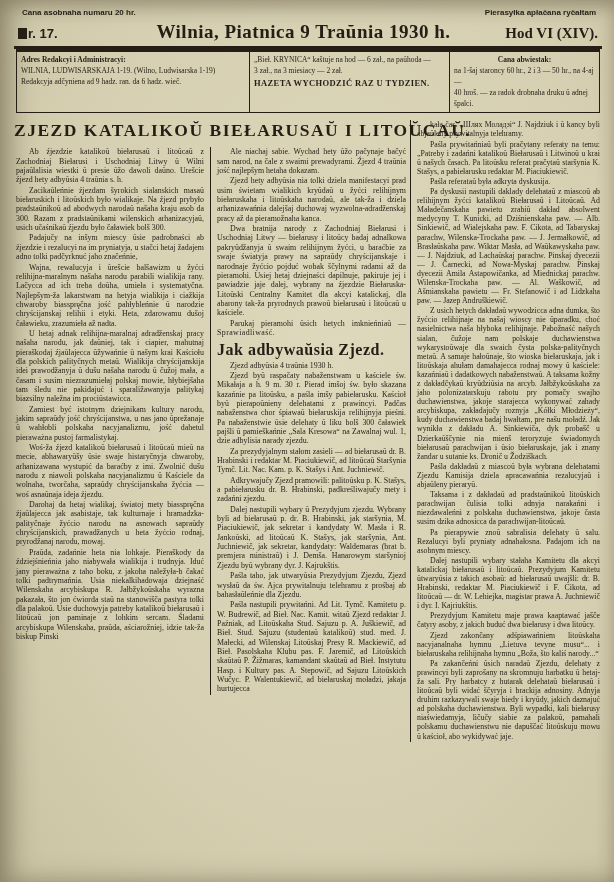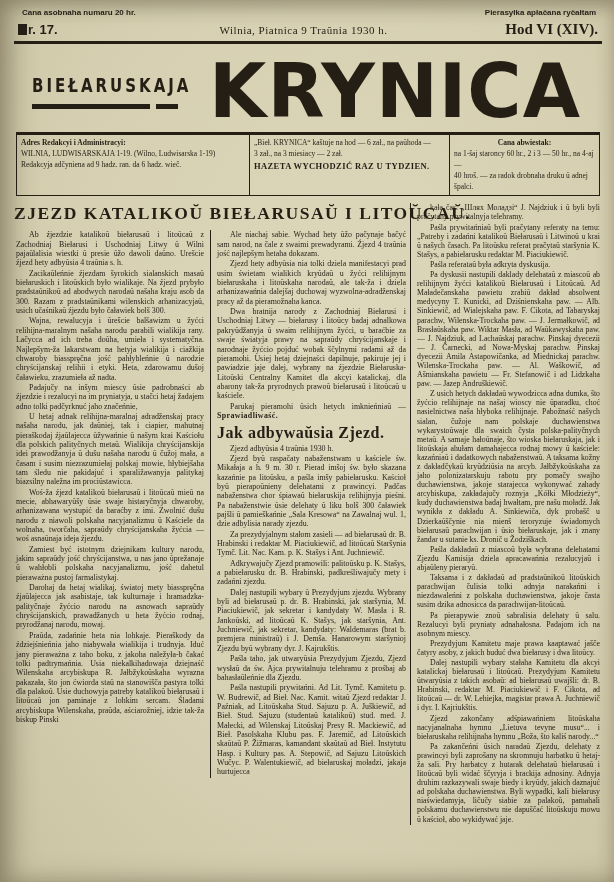--- a/index.html
+++ b/index.html
@@ -21,21 +21,21 @@
   
   .topbar { display: flex; justify-content: space-between; font-family: "Liberation Sans", sans-serif; font-size: 8px; font-weight: bold; padding: 0 6px 2px 8px; }
   
   .dateline {
     display: flex; justify-content: space-between; align-items: baseline;
     border-bottom: 3px solid #241e15;
     padding: 2px 4px 3px 4px;
   }
   .dateline .issue { font-size: 13px; font-weight: bold; font-family: "Liberation Sans", sans-serif; text-align: center; }
   .issue-blot { display:inline-block; width: 9px; height: 11px; background:#241e15; vertical-align: -1px; margin-right:1px; }
-  .dateline .date { font-size: 11px; font-weight: normal; letter-spacing: .5px; margin-left: 44px; }
+  .dateline .date { font-size: 19px; font-weight: bold; letter-spacing: .5px; margin-left: 44px; }
   .dateline .year { font-size: 15px; font-weight: bold; text-align: right; }
   
   .masthead { display: flex; align-items: center; padding: 4px 2px 0 18px; height: 88px; }
   .brand-left { width: 158px; flex: none; padding-top: 6px; }
   .brand-top {
     font-family: "DejaVu Sans", sans-serif; font-weight: 900;
     font-size: 15px; letter-spacing: 3px; transform: scaleY(1.25);
     white-space: nowrap;
   }
   .brand-bars { display: flex; align-items: center; margin-top: 9px; }
@@ -85,48 +85,38 @@
   .col p { text-indent: 13px; margin-bottom: 1px; }
   .col-1 { width: 196px; padding: 0 6px 0 2px; }
   .col-2 { width: 200px; padding: 0 4px 0 6px; border-left: 1px solid #241e15; }
   .col-3 { flex: 1; padding: 0 2px 0 6px; border-left: 1px solid #241e15; font-size: 7.8px; line-height: 9.1px; }
   .subhead {
     font-family: "Liberation Serif", serif;
     font-size: 16px; font-weight: bold; text-align: left;
     text-indent: 0 !important; margin: 8px 0 6px 0 !important;
     letter-spacing: .5px;
   }
-  .emph { font-weight: bold; letter-spacing: .4px; }
+  .emph { font-weight: normal; letter-spacing: .4px; }
 </style>
 </head>
 <body>
 
 <div class="page">
 
   <div class="topbar">
     <span>Cana asobnaha numaru 20 hr.</span>
     <span>Pierasyłka apłačana ryčałtam</span>
   </div>
 
   <div class="dateline">
     <span class="issue"><span class="issue-blot"></span><span>r. 17.</span></span>
     <span class="date">Wilnia, Piatnica 9 Traŭnia 1930 h.</span>
     <span class="year">Hod VI (XIV).</span>
   </div>
 
-  <div class="masthead">
-    <div class="brand-left">
-      <div class="brand-top">BIEŁARUSKAJA</div>
-      <div class="brand-bars">
-        <span class="bar-long"></span>
-        <span class="bar-short"></span>
-      </div>
-    </div>
-    <div class="brand-main">KRYNICA</div>
-  </div>
 
 
   <div class="infoboxes">
     <div class="infobox address">
       <span class="b">Adres Redakcyi i Administracyi:</span><br>
       <span>WILNIA, LUDWISARSKAJA 1-19. (Wilno, Ludwisarska 1-19)</span><br>
       <span>Redakcyja adčyniena ad 9 hadz. ran. da 6 hadz. wieč.</span>
     </div>
     <div class="infobox subscription">
       <span>„Bieł. KRYNICA“ kaštuje na hod — 6 zał., na paŭhoda —</span><br>
@@ -140,53 +130,53 @@
     </div>
   </div>
 
   <div class="content">
     <div class="left-zone">
       <h1 class="headline">ZJEZD KATALIKOŬ BIEŁARUSAŬ I LITOŬCAŬ.</h1>
       <div class="two-cols">
         <div class="col col-1">
           <p>Ab źjezdzie katalikoŭ biełarusaŭ i litoŭcaŭ z Zachodniaj Biełarusi i Uschodniaj Litwy ŭ Wilni pajaŭlalisia wiestki ŭ presie ŭžo dawoli daŭno. Urešcie źjezd hety adbyŭsia 4 traŭnia s. h.</p>
           <p>Zacikaŭleńnie źjezdam šyrokich sialanskich masaŭ biełaruskich i litoŭskich było wialikaje. Na źjezd prybyło pradstaŭnikoŭ ad abodwych narodaŭ našaha kraju asob da 300. Razam z pradstaŭnikami wilenskich arhanizacyjaŭ, usich učaśnikaŭ źjezdu było čaławiek bolš 300.</p>
+          <p>Padajučy na inšym miescy ŭsie padrobnaści ab źjezdzie i rezalucyi na im pryniatyja, u stačci hetaj žadajem adno tolki padčyrknuć jaho značeńnie,</p>
           <p>Wajna, rewalucyja i ŭrešcie balšawizm u žyćci relihijna-maralnym našaha narodu parabili wialikija rany. Lačycca ad ich treba doŭha, umieła i systematyčna. Najlepšym-ža lakarstwam na hetyja wialikija i ciažkija chwaroby biasspręčna jość pahłybleńnie ŭ narodzie chryścijanskaj relihii i etyki. Heta, zdarowamu dušoj čaławieku, zrazumieła až nadta.</p>
-          <p>Padajučy na inšym miescy ŭsie padrobnaści ab źjezdzie i rezalucyi na im pryniatyja, u stačci hetaj žadajem adno tolki padčyrknuć jaho značeńnie,</p>
           <p>U hetaj adnak relihijna-maralnaj adradženskaj pracy našaha narodu, jak daŭniej, tak i ciapier, mahutnaj pieraškodaj źjaŭlajecca ŭžywańnie ŭ našym krai Kaściołu dla polskich palityčnych metaŭ. Wialikija chryścijanskija idei prawodžanyja ŭ dušu našaha narodu ŭ čužoj mała, a časam i susim niezrazumiełaj polskaj mowie, hłybiejšaha tam śledu nie pakidajuć i sparaližawanyja palitykaj biazsilny naležna im procіŭstawicca.</p>
+          <p>Zamiest być istotnym dziejnikam kultury narodu, jakim sapraŭdy jość chryścijanstwa, u nas jano ŭprežanaje ŭ wahłobli polskaha nacyjanalizmu, jość dahetul pieraważna pustoj farmalistykaj.</p>
           <p>Woś-ža źjezd katalikoŭ biełarusaŭ i litoŭcaŭ mieŭ na mecie, abhawaryŭšy ŭsie swaje histaryčnyja chwaroby, arhanizawana wystupić da baraćby z imi. Zwolnić dušu narodu z niawoli polskaha nacyjanalizmu ŭ Kaściele da wolnaha, tworčaha, sapraŭdy chryścijanskaha žyćcia — woś asnaŭnaja ideja źjezdu.</p>
-          <p>Zamiest być istotnym dziejnikam kultury narodu, jakim sapraŭdy jość chryścijanstwa, u nas jano ŭprežanaje ŭ wahłobli polskaha nacyjanalizmu, jość dahetul pieraważna pustoj farmalistykaj.</p>
           <p>Darohaj da hetaj wialikaj, światoj mety biasspręčna źjaŭlajecca jak asabistaje, tak kulturnaje i hramadzka-palityčnaje žyćcio narodu na asnowach sapraŭdy chryścijanskich, prawadžanych u heta žyćcio rodnaj, pryrodžanaj narodu, mowaj.</p>
           <p>Praŭda, zadańnie heta nia lohkaje. Pieraškody da ździejśnieńnia jaho niabywała wialikija i trudnyja. Iduć jany pieraważna z taho boku, z jakoha naležyła-b čakać tolki padtrymańnia. Usia niekalkihadowaja dziejnaść Wilenskaha arcybiskupa R. Jałbžykoŭskaha wyrazna pakazała, što jon ćwiorda staŭ na stanowišča pastyra tolki dla palakoŭ. Usie duchowyja patreby katalikoŭ biełarusaŭ i litoŭcaŭ jon paminaje z lohkim sercam. Śladami arcybiskupa Wilenskaha, praŭda, aściarožniej, idzie tak-ža biskup Pinski</p>
         </div>
         <div class="col col-2">
           <p>Ale niachaj sabie. Wychad hety ŭžo pačynaje bačyć sam narod, na čale z swaimi prewadyrami. Źjezd 4 traŭnia jość najlepšym hetaha dokazam.</p>
           <p>Zjezd hety adbyŭsia nia tolki dziela manifestacyi prad usim świetam wialikich kryŭdaŭ u žyćci relihijnym biełaruskaha i litoŭskaha narodaŭ, ale tak-ža i dziela arhanizawańnia dalejšaj duchowaj wyzwolna-adradženskaj pracy až da pieramožnaha kanca.</p>
           <p>Dwa bratnija narody z Zachodniaj Biełarusi i Uschodniaj Litwy — biełarusy i litoŭcy badaj adnalkowa pakryŭdžanyja ŭ swaim relihijnym žyćci, u baraćbie za swaje światyja prawy na sapraŭdy chryścijanskaje i narodnaje žyćcio pojduć wobak ščylnymi radami až da pieramohi. Usiej hetaj dziejnaści dapilnuje, pakiruje jej i pawiadzie jaje dalej, wybrany na źjezdzie Biełaruska-Litoŭski Centralny Kamitet dla akcyi katalickaj, dla abarony tak-ža pryrodnych prawoŭ biełarusaŭ i litoŭcaŭ u kaściele.</p>
           <p><span>Parukaj pieramohi ŭsich hetych imknieńniaŭ — </span><span class="emph">Sprawiadliwaść.</span></p>
           <p class="subhead">Jak adbywaŭsia Zjezd.</p>
           <p>Zjezd adbyŭsia 4 traŭnia 1930 h.</p>
           <p>Zjezd byŭ raspačaty nabaženstwam u kaściele św. Mikałaja a h. 9 m. 30 r. Pierad imšoj św. było skazana kazańnie pa litoŭsku, a paśla imšy pabiełarusku. Kaścioł byŭ pierapoŭnieny delehatami z prawincyi. Padčas nabaženstwa chor śpiawaŭ biełaruskija relihijnyja pieśni. Pa nabaženstwie ŭsie delehaty ŭ liku bolš 300 čaławiek pajšli ŭ pamieškańnie „Sala Kresowa“ na Zawalnaj wul. 1, dzie adbylisia narady zjezdu.</p>
           <p>Za prezydyjalnym stałom zasieli — ad biełarusaŭ dr. B. Hrabinski i redaktar M. Piaciukiewič, ad litoŭcaŭ Staršynia Tymč. Lit. Nac. Kam. p. K. Stašys i Ant. Juchniewič.</p>
           <p>Adkrywajučy Zjezd pramowili: palitoŭsku p. K. Stašys, a pabiełarusku dr. B. Hrabinski, padkreśliwajučy mety i zadańni zjezdu.</p>
           <p>Dalej nastupili wybary ŭ Prezydyjum zjezdu. Wybrany byli ad biełarusaŭ p. dr. B. Hrabinski, jak staršynia, M. Piaciukiewič, jak sekretar i kandydaty W. Masła i R. Jankoŭski, ad litoŭcaŭ K. Stašys, jak staršynia, Ant. Juchniewič, jak sekretar, kandydaty: Waldemaras (brat b. premjera ministraŭ) i J. Demša. Hanarowym staršynioj Zjezdu byŭ wybrany dyr. J. Kajrukštis.</p>
           <p>Paśla taho, jak utwaryŭsia Prezydyjum Zjezdu, Zjezd wysłaŭ da św. Ajca prywitalnuju telehramu z prośbaj ab bahasłaŭleńnie dla Zjezdu.</p>
           <p>Paśla nastupili prywitańni. Ad Lit. Tymč. Kamitetu p. W. Budrewič, ad Bieł. Nac. Kamit. witaŭ Zjezd redaktar J. Paźniak, ad Litoŭskaha Stud. Sajuzu p. A. Juškiewič, ad Bieł. Stud. Sajuzu (studentaŭ katalikoŭ) stud. med. J. Małecki, ad Wilenskaj Litoŭskaj Presy R. Mackiewič, ad Bieł. Pasolskaha Klubu pas. F. Jaremič, ad Litoŭskich skaŭtaŭ P. Žižmaras, kamandant skaŭtaŭ ad Bieł. Instytutu Hasp. i Kultury pas. A. Stepowič, ad Sajuzu Litoŭskich Wučyc. P. Walentukiewič, ad biełaruskaj moładzi, jakaja hurtujecca</p>
         </div>
       </div>
     </div>
     <div class="col col-3">
-      <p>kała čas. „Шлях Моладзі“ J. Najdziuk i ŭ byli byli pračytany prywitalnyja telehramy.</p>
+      <p>kała čas. „Шлях Моладзі“ J. Najdziuk i ŭ kancy byli abjaŭleny prywitalnyja telehramy.</p>
       <p>Paśla prywitańniaŭ byli pračytany referaty na temu: „Patreby i zadańni katalikoŭ Biełarusaŭ i Litwinoŭ u krai ŭ našych časach. Pa litoŭsku referat pračytaŭ staršynia K. Stašys, a pabiełarusku redaktar M. Piaciukiewič.</p>
       <p>Paśla referataŭ była adkryta dyskusija.</p>
       <p>Pa dyskusii nastupili daklady delehataŭ z miascoŭ ab relihijnym žyćci katalikoŭ Biełarusaŭ i Litoŭcaŭ. Ad Maładečanskaha pawietu zrabiŭ dakład absolwent medycyny T. Kunicki, ad Dziśnienskaha paw. — Alb. Sinkiewič, ad Wialejskaha paw. F. Cikota, ad Tabaryskaj parachw, Wilenska-Trockaha paw. — J. Jermałkowič, ad Brasłaŭskaha paw. Wiktar Masła, ad Waŭkawyskaha paw. — J. Najdziuk, ad Lachaŭskaj parachw. Pinskaj dyecezii — J. Čarnecki, ad Nowa-Myskaj parachw. Pinskaj dyecezii Amila Astapowičanka, ad Miednickaj parachw. Wilenska-Trockaha paw. — Al. Waškowič, ad Ašmianskaha pawietu — Fr. Stefanowič i ad Lidzkaha paw. — Jazep Andruškiewič.</p>
       <p>Z usich hetych dakładaŭ wywodzicca adna dumka, što žyćcio relihijnaje na našaj wioscy nie ŭparadku, choć nasielnictwa naša hłyboka relihijnaje. Pabožnaść našych sialan, čužoje nam polskaje duchawienstwa wykarystoŭwaje dla swaich čysta polska-palityčnych metaŭ. A samaje hałoŭnaje, što wioska biełaruskaja, jak i litoŭskaja ahułam damahajecca rodnaj mowy ŭ kaściele: kazańniaŭ i dadatkowych nabaženstwaŭ. A taksama kožny z dakładčykaŭ kryŭdziŭsia na arcyb. Jałbžykoŭskaha za jaho polonizatarskuju rabotu pry pomačy swajho duchawienstwa, jakoje starajecca wykonywać zahady arcybiskupa, zakładajučy roznyja „Kółki Młodzieży“, kudy duchawienstwa badaj hwałtam, pre našu moładź. Jak wynikła z dakładu A. Sinkiewiča, dyk probašč u Dzierkaŭščynie nia mienš teroryzuje świadomych biełarusaŭ parachwijan i ŭsio biełaruskaje, jak i znany žandar u sutanie ks. Dronič u Žodziškach.</p>
       <p>Paśla dakładaŭ z miascoŭ była wybrana delehatami Zjezdu Kamisija dziela apracawańnia rezalucyjaŭ i abjaŭleny pieraryŭ.</p>
       <p>Taksama i z dakładaŭ ad pradstaŭnikoŭ litoŭskich parachwijan čulisia tolki adnyja narakańni i niezdawaleńni z polskaha duchawienstwa, jakoje časta susim dzika adnosicca da parachwijan-litoŭcaŭ.</p>
       <p>Pa pieraрywie znoŭ sabralisia delehaty ŭ salu. Rezalucyi byli pryniaty adnahałosna. Padajom ich na asobnym miescy.</p>
+      <p>Dalej nastupili wybary stałaha Kamitetu dla akcyi katalickaj biełarusaŭ i litoŭcaŭ. Prezydyjum Kamitetu ŭtwaryŭsia z takich asobaŭ: ad biełarusaŭ uwajšli: dr. B. Hrabinski, redaktar M. Piaciukiewič i F. Cikota, ad litoŭcaŭ — dr. W. Lehiejka, magistar prawa A. Juchniewič i dyr. I. Kajriukštis.</p>
       <p>Prezydyjum Kamitetu maje prawa kaaptawać jašče čatyry asoby, z jakich buduć dwa biełarusy i dwa litoŭcy.</p>
-      <p>Dalej nastupili wybary stałaha Kamitetu dla akcyi katalickaj biełarusaŭ i litoŭcaŭ. Prezydyjum Kamitetu ŭtwaryŭsia z takich asobaŭ: ad biełarusaŭ uwajšli: dr. B. Hrabinski, redaktar M. Piaciukiewič i F. Cikota, ad litoŭcaŭ — dr. W. Lehiejka, magistar prawa A. Juchniewič i dyr. I. Kajriukštis.</p>
       <p>Zjezd zakončany adśpiawańniem litoŭskaha nacyjanalnaha hymnu „Lietuva tevyne musu“... i biełaruskaha relihijnaha hymnu „Boža, što kaliś narody...“</p>
       <p>Pa zakančeńni ŭsich naradaŭ Zjezdu, delehaty z prawincyi byli zaprošany na skromnuju harbatku ŭ hetaj-ža sali. Pry harbatcy z hutarak delehataŭ biełarusaŭ i litoŭcaŭ byli widać ščyryja i brackija adnosiny. Adnyja druhim razkazywali swaje biedy i kryŭdy, jakich daznajuć ad polskaha duchawienstwa. Byli wypadki, kali biełarusy niaświedamyja, ličučy siabie za palakoŭ, pamahali polskamu duchawienstwu nie dapuščać litoŭskuju mowu ŭ kaścioł, abo wykidywać jaje.</p>
     </div>
   </div>
 
 </div>
 
 </body></html>

